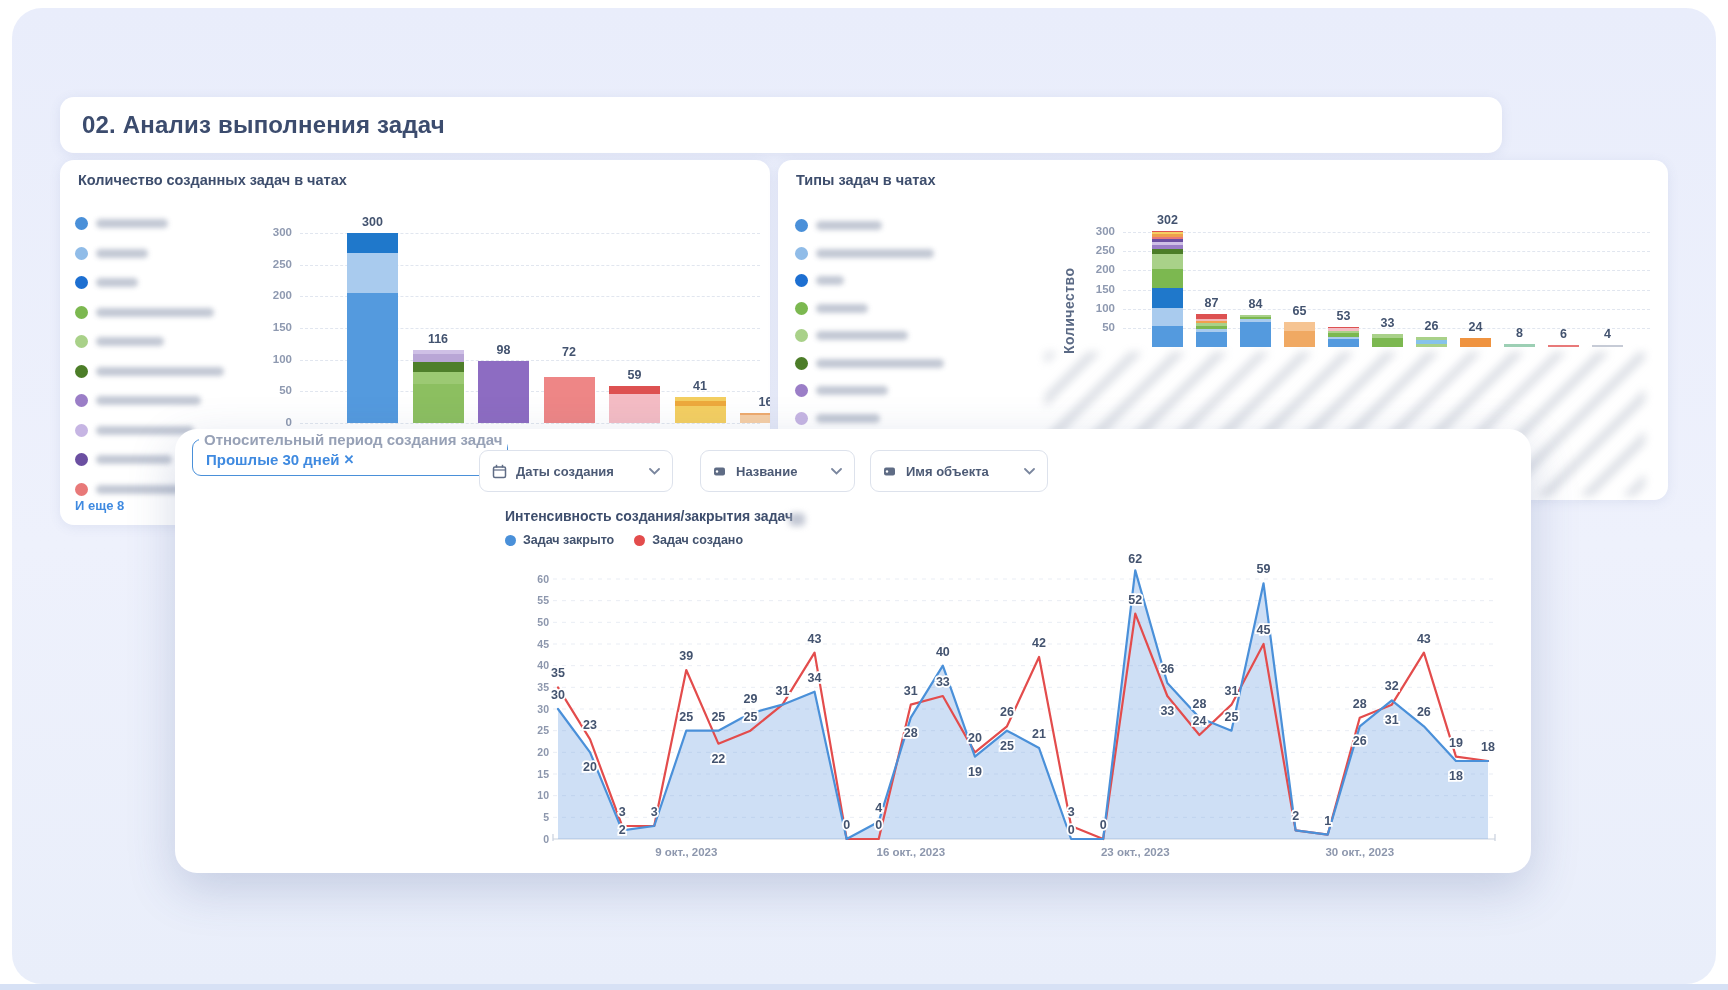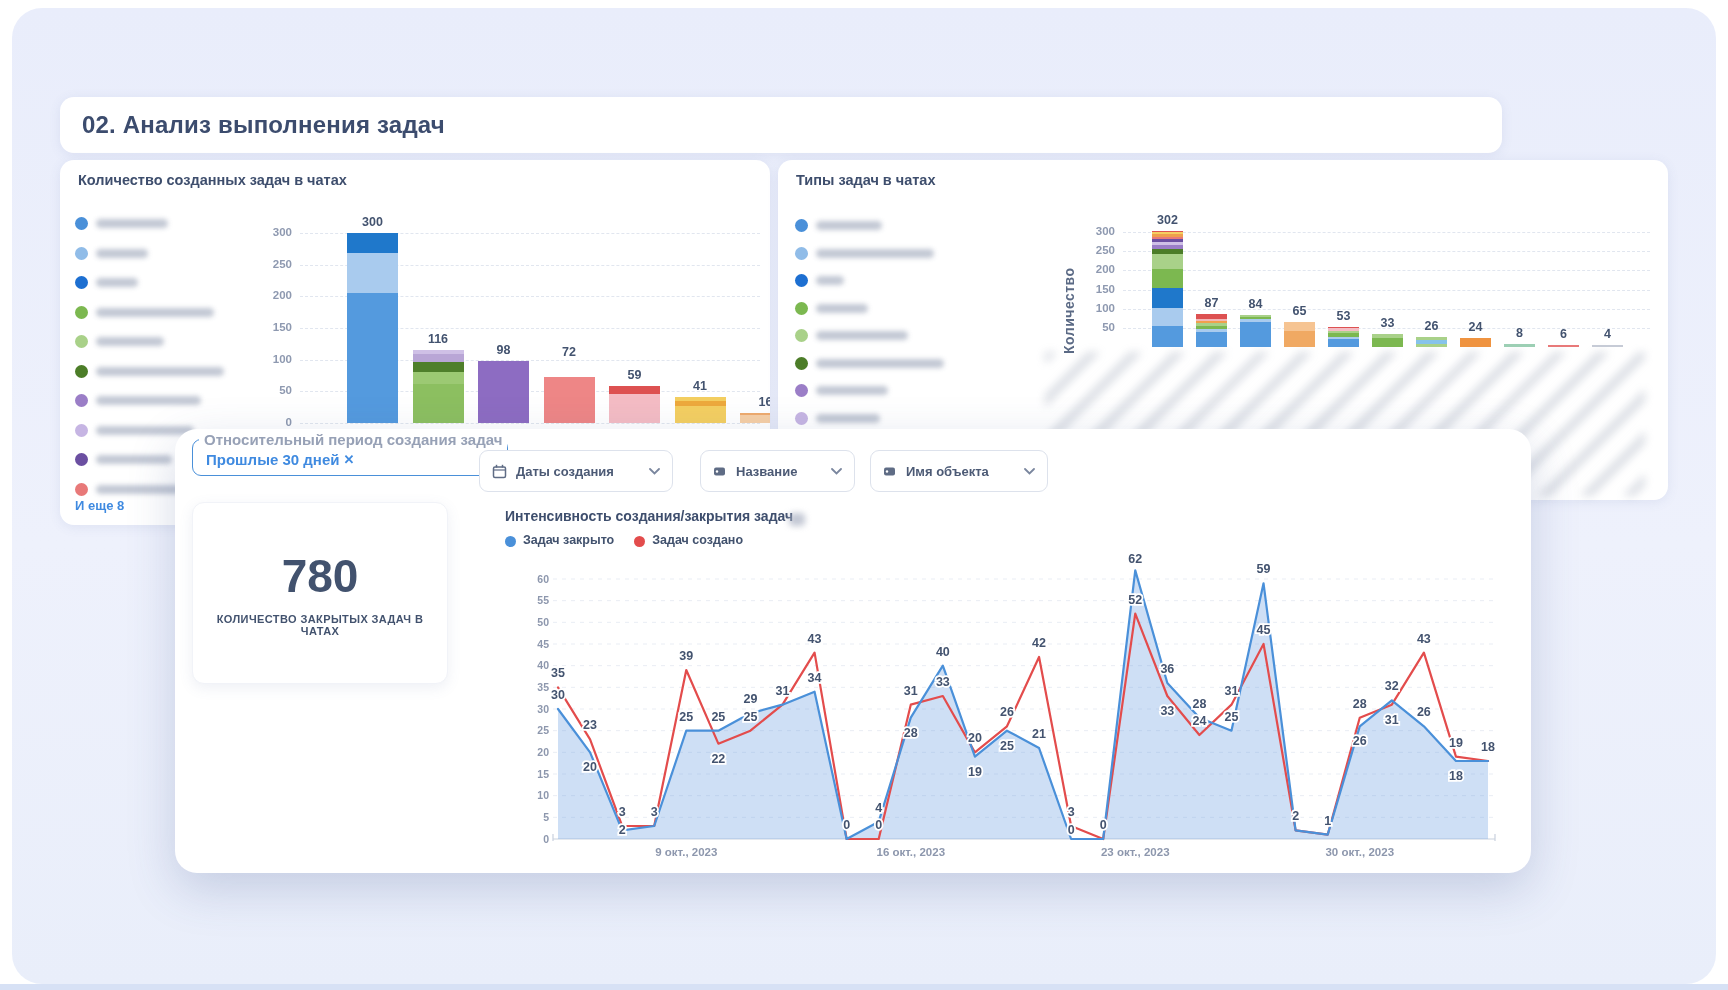--- a/index.html
+++ b/index.html
@@ -36,21 +36,21 @@
   .dropdown{position:absolute;top:21px;height:42px;box-sizing:border-box;background:#fff;border:1px solid #dde2ec;
             border-radius:9px;display:flex;align-items:center;gap:9px;padding:0 12px;cursor:pointer;}
   .dd-label{flex:1;font-size:13px;font-weight:bold;color:#4c5a75;white-space:nowrap;overflow:hidden;}
   .kpi-card{position:absolute;left:17px;width:254px;height:180px;background:#fff;border:1px solid #f1f3f8;border-radius:12px;
             box-shadow:0 4px 14px rgba(90,110,160,.10);text-align:center;}
   .kpi-value{margin-top:46px;font-size:46px;font-weight:800;color:#42526e;}
   .kpi-caption{margin-top:10px;padding:0 14px;font-size:11px;font-weight:bold;color:#42526e;letter-spacing:.4px;}
   .line-title{position:absolute;left:330px;top:79px;font-size:14px;font-weight:bold;color:#3e4e6d;}
   .title-stub{position:absolute;left:614px;top:84px;width:16px;height:13px;border-radius:4px;background:#aab1c2;filter:blur(3px);opacity:.7;}
   .line-legend{position:absolute;left:330px;top:104px;display:flex;align-items:center;gap:20px;}
-  .line-legend .item{display:flex;align-items:flex-end;gap:7px;font-size:12.5px;font-weight:bold;color:#42526e;}
+  .line-legend .item{display:flex;align-items:center;gap:7px;font-size:12.5px;font-weight:bold;color:#42526e;}
   .line-legend .dot{width:11px;height:11px;border-radius:50%;}
   #line-svg{position:absolute;left:330px;top:122px;}
 </style>
 </head>
 <body>
 
 <div class="page">
   <div class="canvas"></div>
 
   <div class="card" id="title-card">
@@ -296,24 +296,20 @@
           </svg>
       </span>
       <span class="dd-label">Имя объекта</span>
       <span style="display:flex;">
         <svg width="11" height="7" viewBox="0 0 11 7">
             <polyline points="1,1 5.5,5.5 10,1" fill="none" stroke="#7a869e" stroke-width="1.8" stroke-linecap="round"></polyline>
           </svg>
       </span>
     </div>
 
-    <div class="kpi-card" style="top:73px;">
-      <div class="kpi-value">780</div>
-      <div class="kpi-caption">КОЛИЧЕСТВО ЗАКРЫТЫХ ЗАДАЧ В ЧАТАХ</div>
-    </div>
 
     <div class="line-title">Интенсивность создания/закрытия задач</div>
     <div class="title-stub"></div>
 
     <div class="line-legend">
       <div class="item">
         <span class="dot" id="dot-closed" style="background: rgb(74, 144, 217);"></span>
         <span>Задач закрыто</span>
       </div>
       <div class="item">

